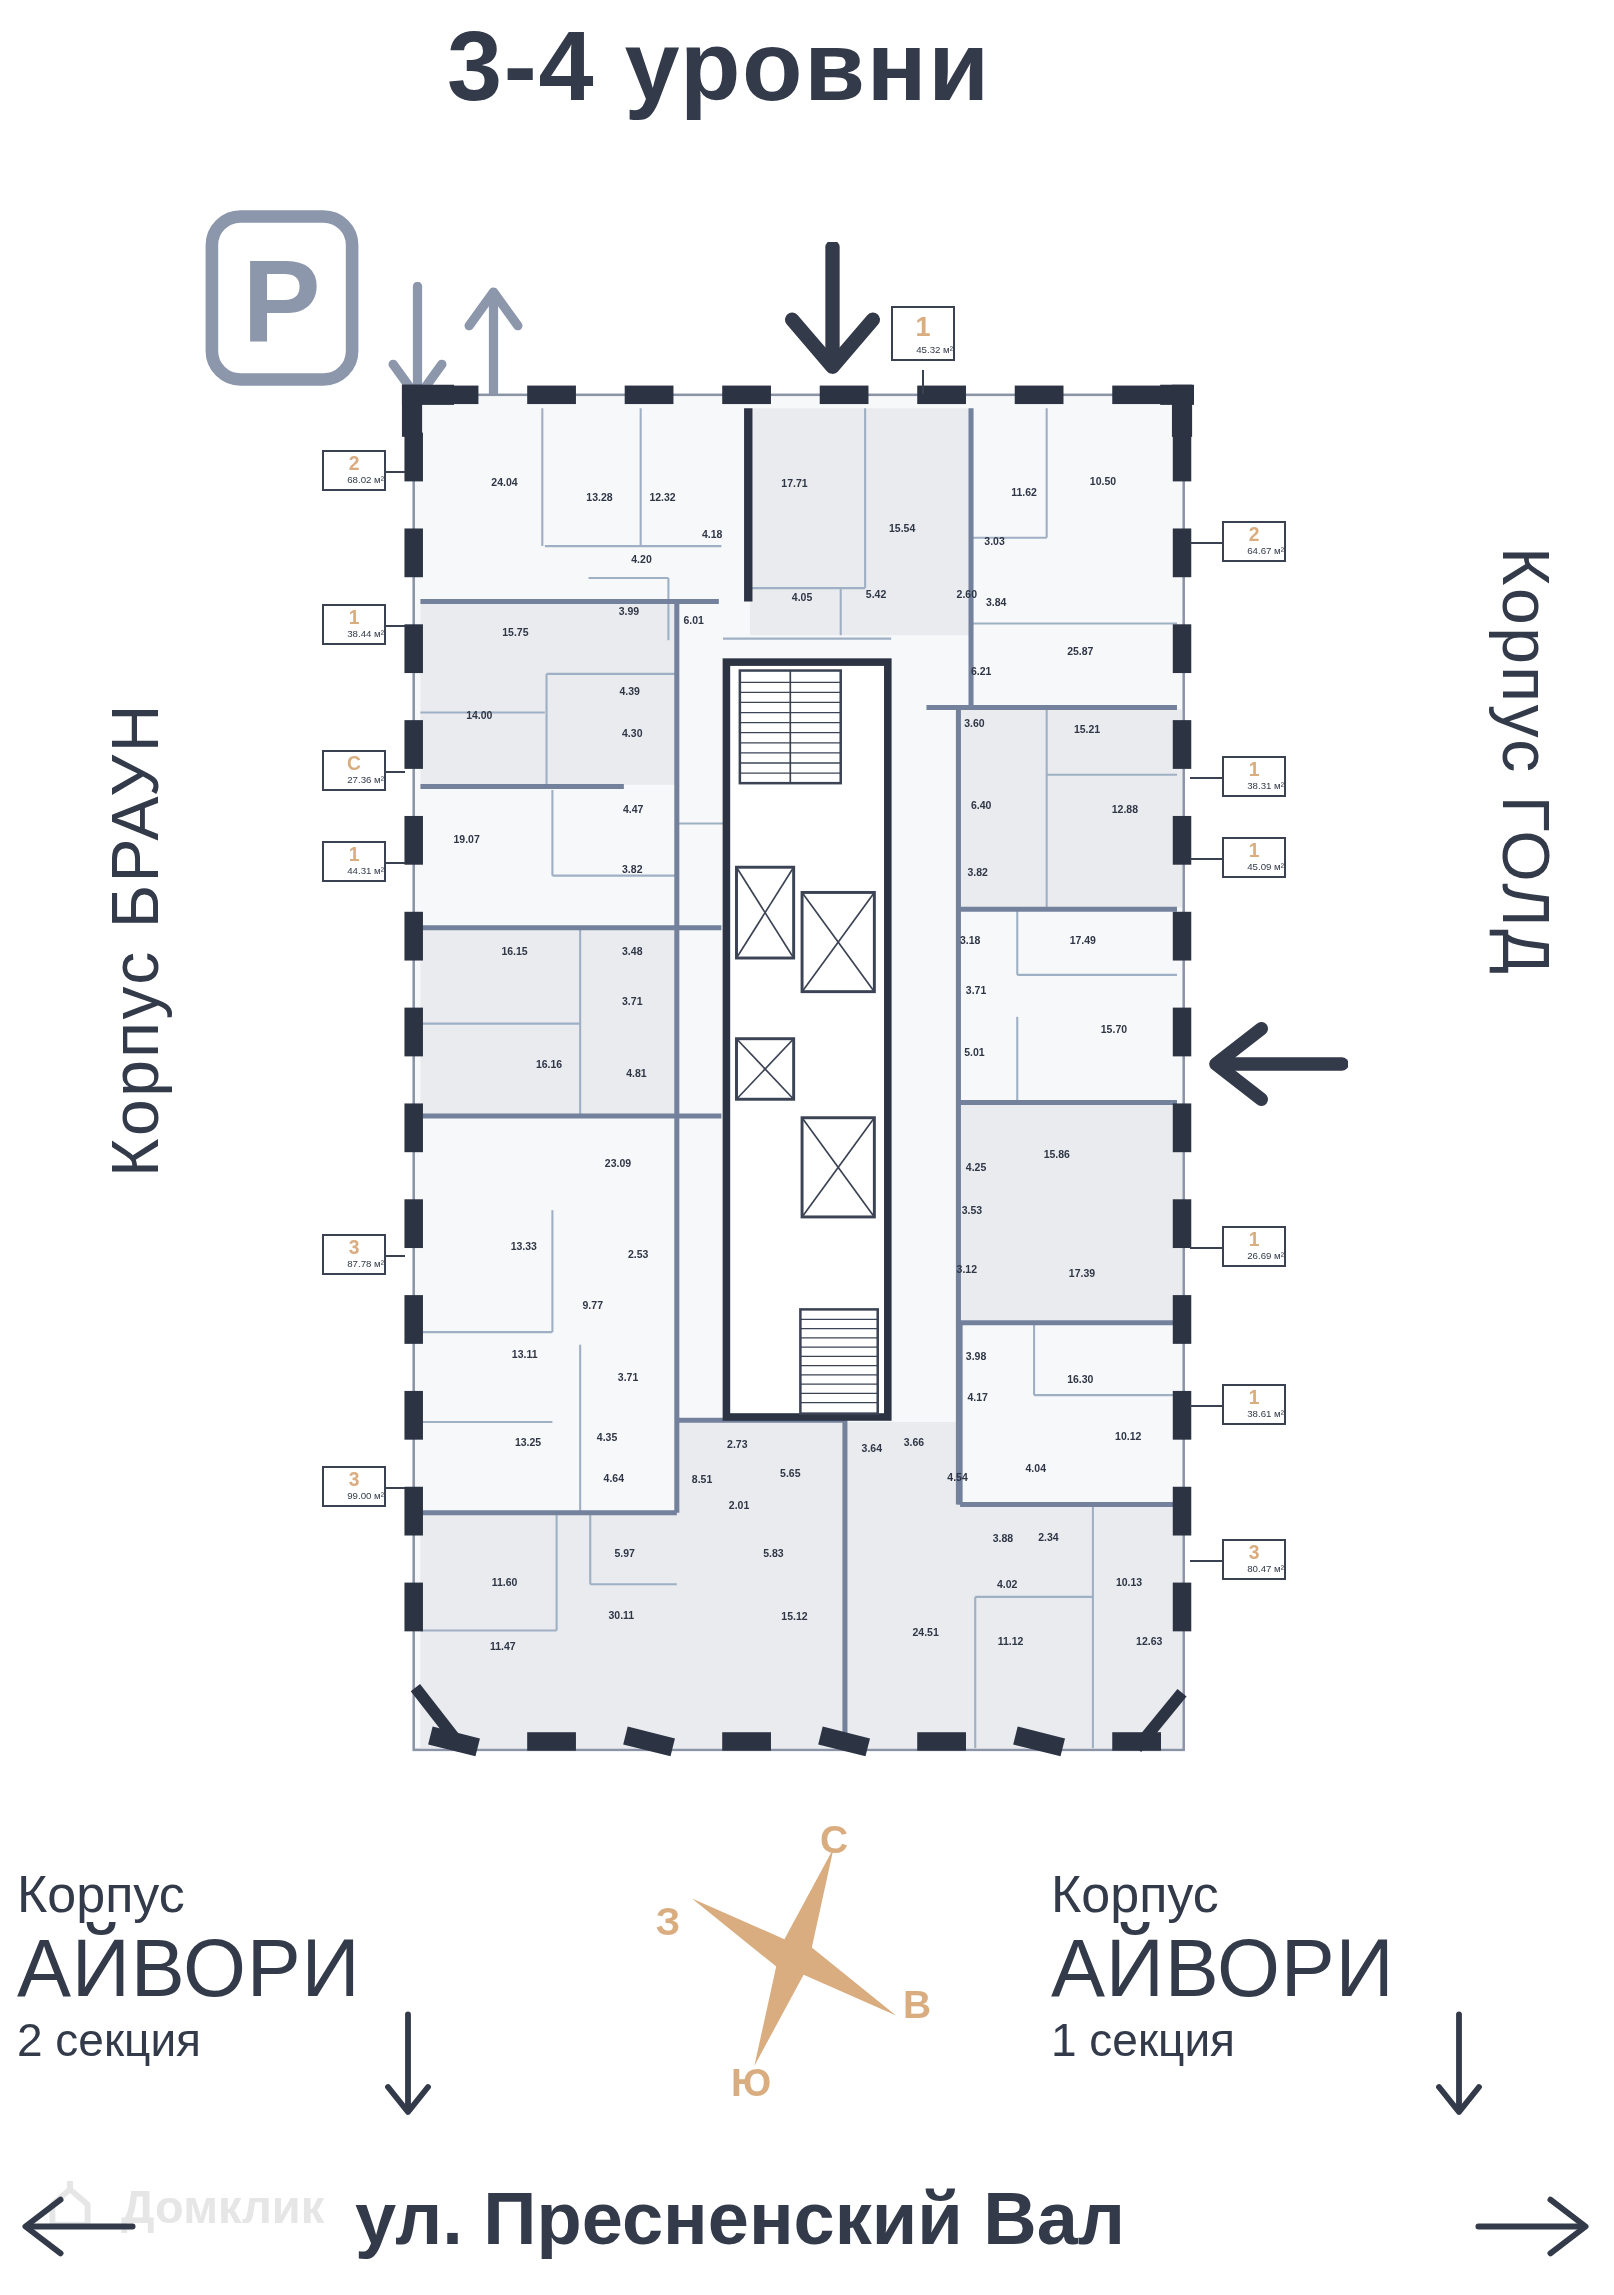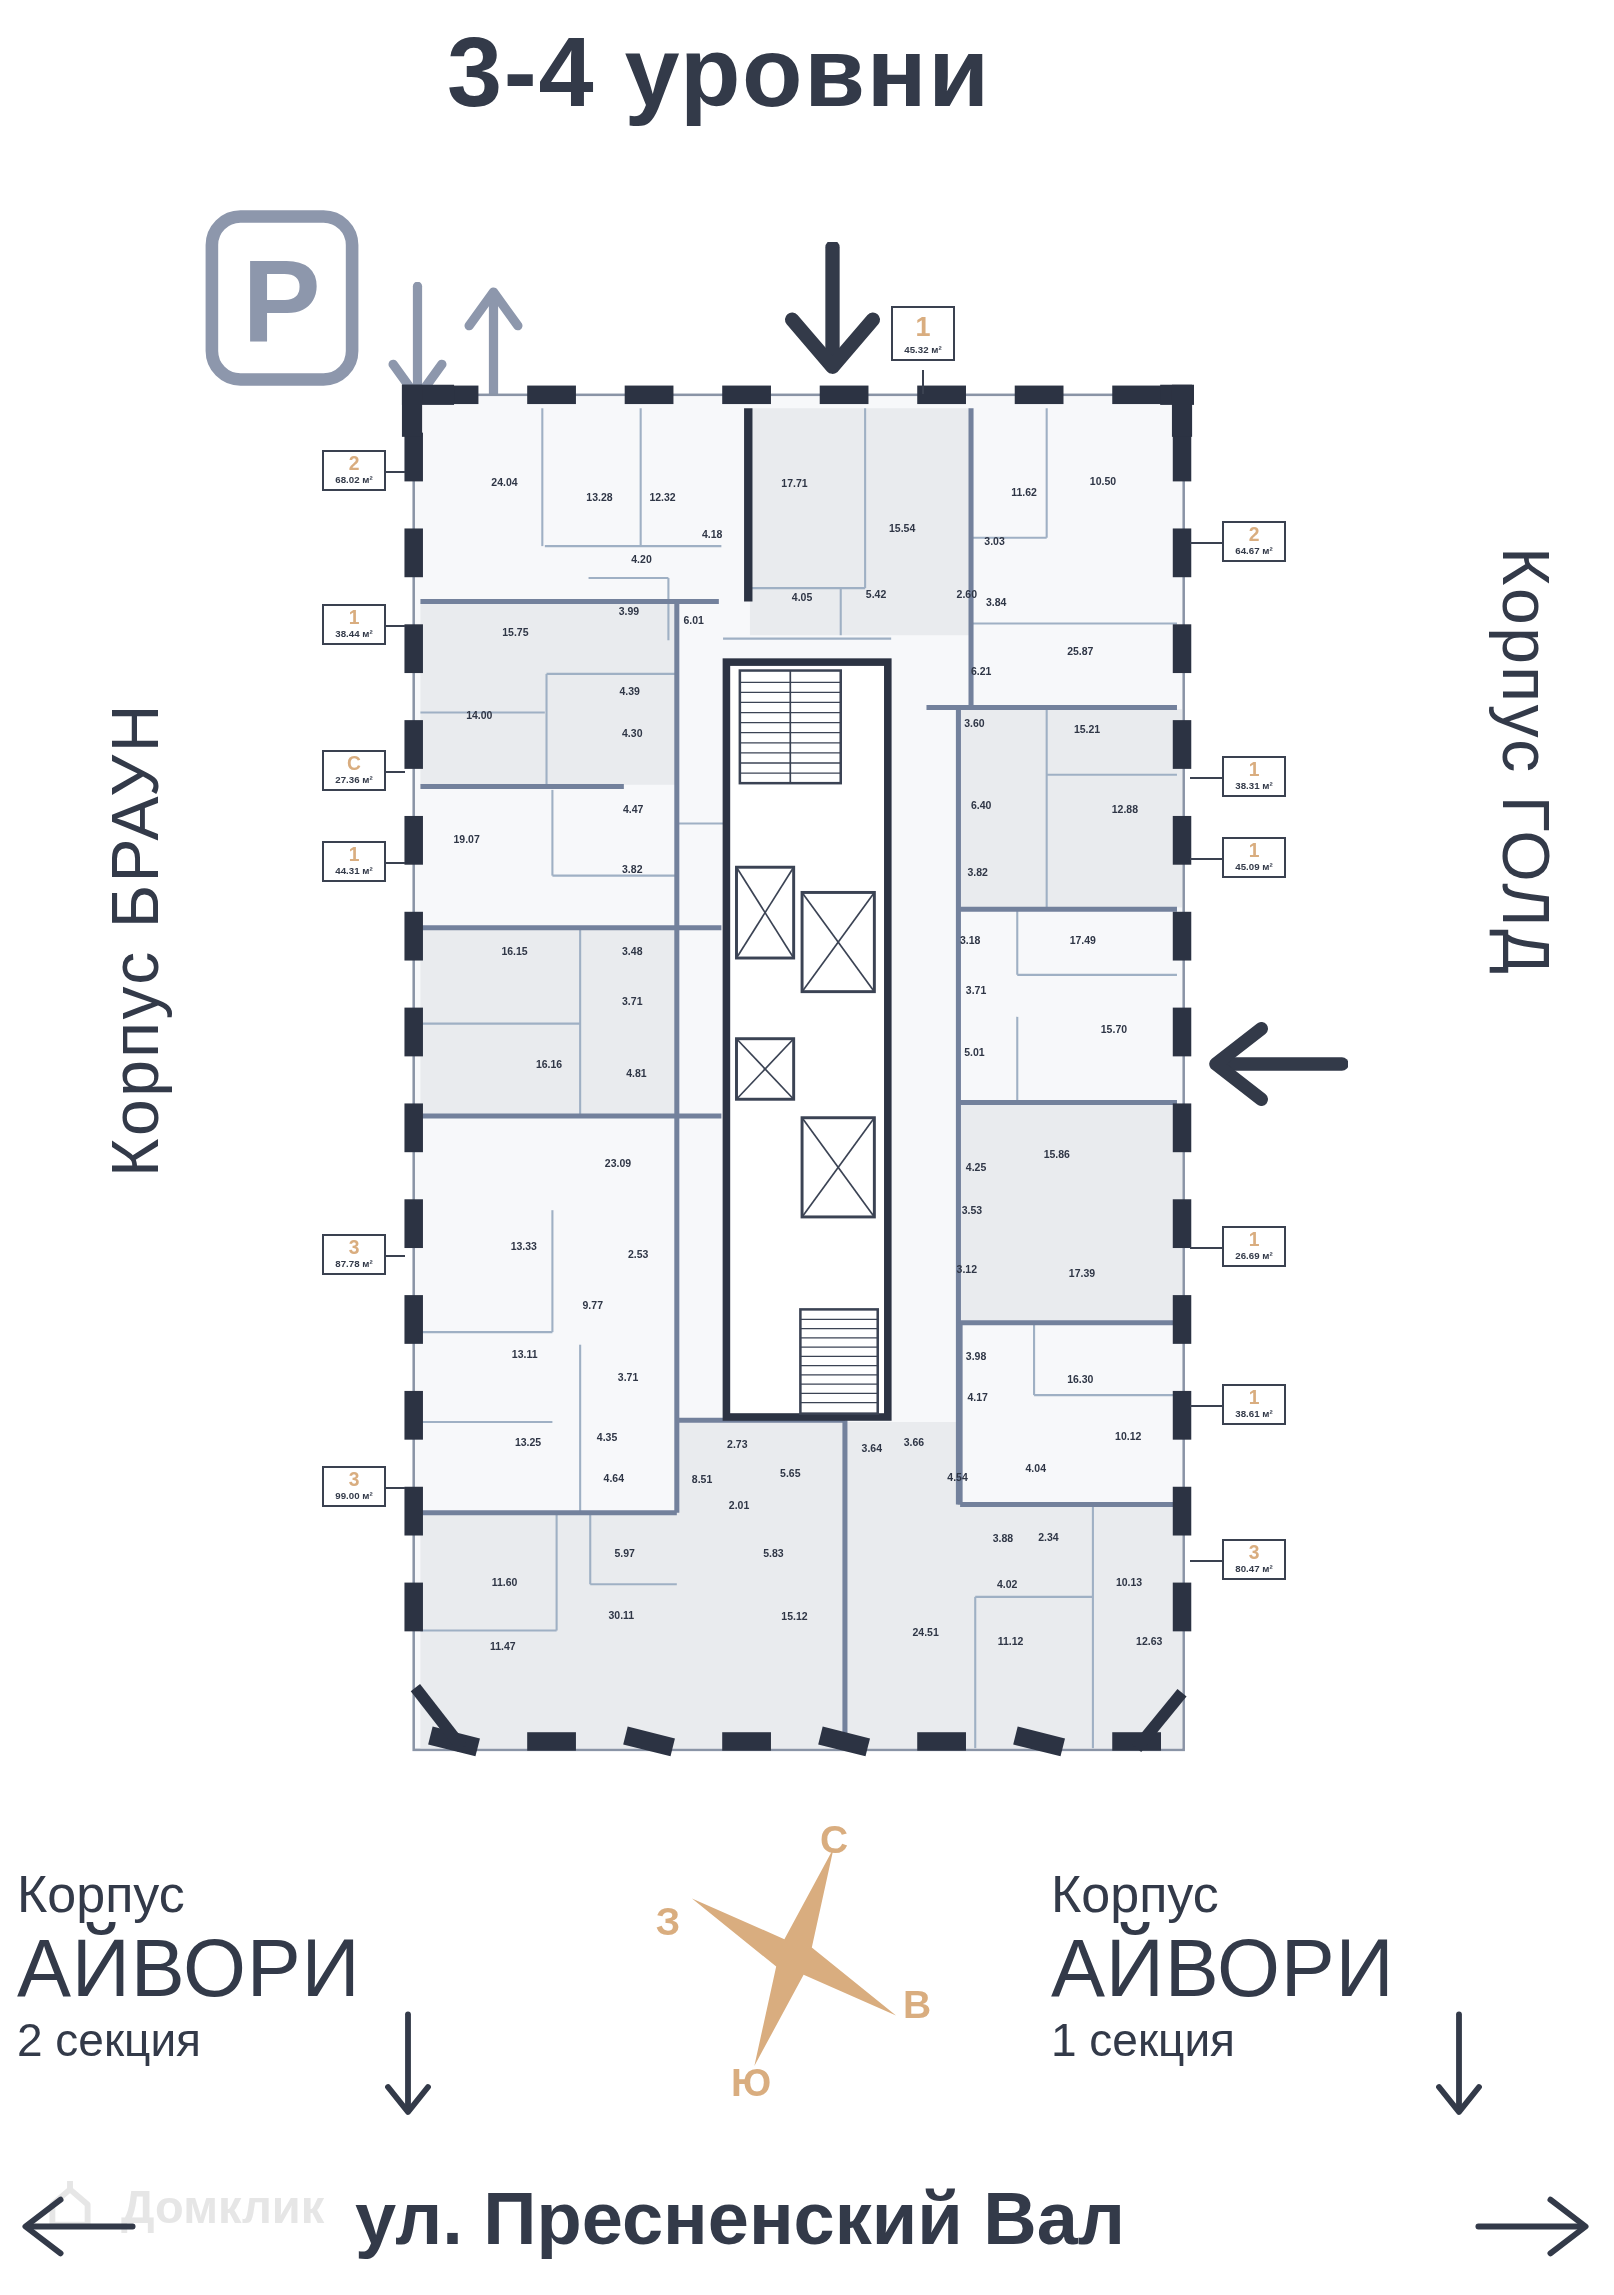--- a/index.html
+++ b/index.html
@@ -1,28 +1,28 @@
 <!DOCTYPE html>
 <html style="font-size:13.5px"><head>
 <meta charset="utf-8">
 <style>
   html,body{margin:0;padding:0;background:#fff;}
   body{font-family:"Liberation Sans",sans-serif;color:#333a49;}
   #page{position:relative;width:1614px;height:2295px;background:#fff;overflow:hidden;}
   .abs{position:absolute;}
   
-  #page-title{left:719px;top:15px;transform:translateX(-50%);font-size:99px;font-weight:700;letter-spacing:1.7px;white-space:nowrap;}
+  #page-title{left:719px;top:9px;transform:translateX(-50%);font-size:99px;font-weight:700;letter-spacing:1.7px;white-space:nowrap;}
   
   .side-label{font-size:66px;font-weight:400;letter-spacing:2.5px;white-space:nowrap;color:#333a49;}
   #side-left{left:97px;top:1177px;transform:rotate(-90deg);transform-origin:0 0;}
   #side-right{left:1564px;top:547px;transform:rotate(90deg);transform-origin:0 0;}
   
   .unit-box{position:absolute;width:64px;box-sizing:border-box;border:2.1px solid #3a4150;background:#fff;text-align:center;padding:1.7px 0 3.4px 0;}
   .unit-type{font-size:19.3px;font-weight:700;color:#d9ad7f;line-height:20px;}
-  .unit-area{font-size:9.7px;font-weight:700;color:#333a49;line-height:11.8px;white-space:nowrap;}
+  .unit-area{font-size:9.7px;font-weight:400;color:#333a49;line-height:11.8px;white-space:nowrap;text-align:right;}
   .unit-box.top .unit-type{font-size:27px;line-height:34px;}
   .connector{position:absolute;background:#3a4150;}
   
   .corpus{position:absolute;text-align:left;color:#333a49;}
   .corpus .l1{font-size:52px;line-height:59px;}
   .corpus .l2{font-size:81px;line-height:89px;letter-spacing:0.8px;}
   .corpus .l3{font-size:46px;line-height:55px;}
   
   #street-label{left:740px;top:2176px;transform:translateX(-50%);font-size:74px;font-weight:600;white-space:nowrap;}
   

